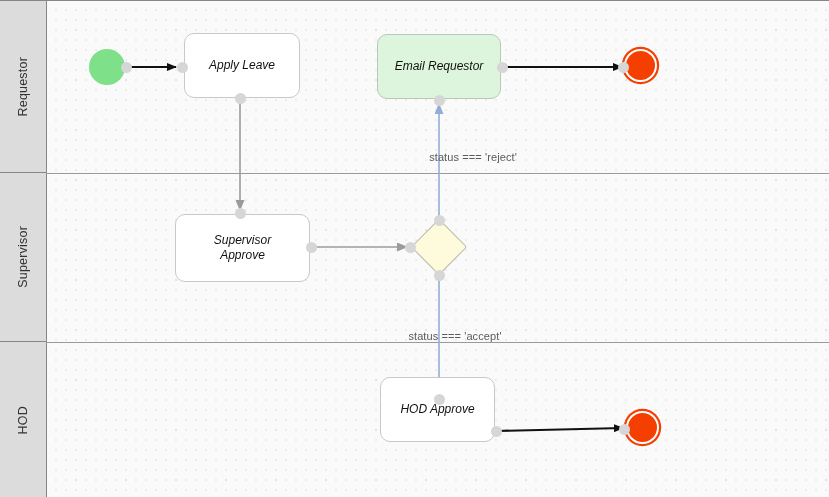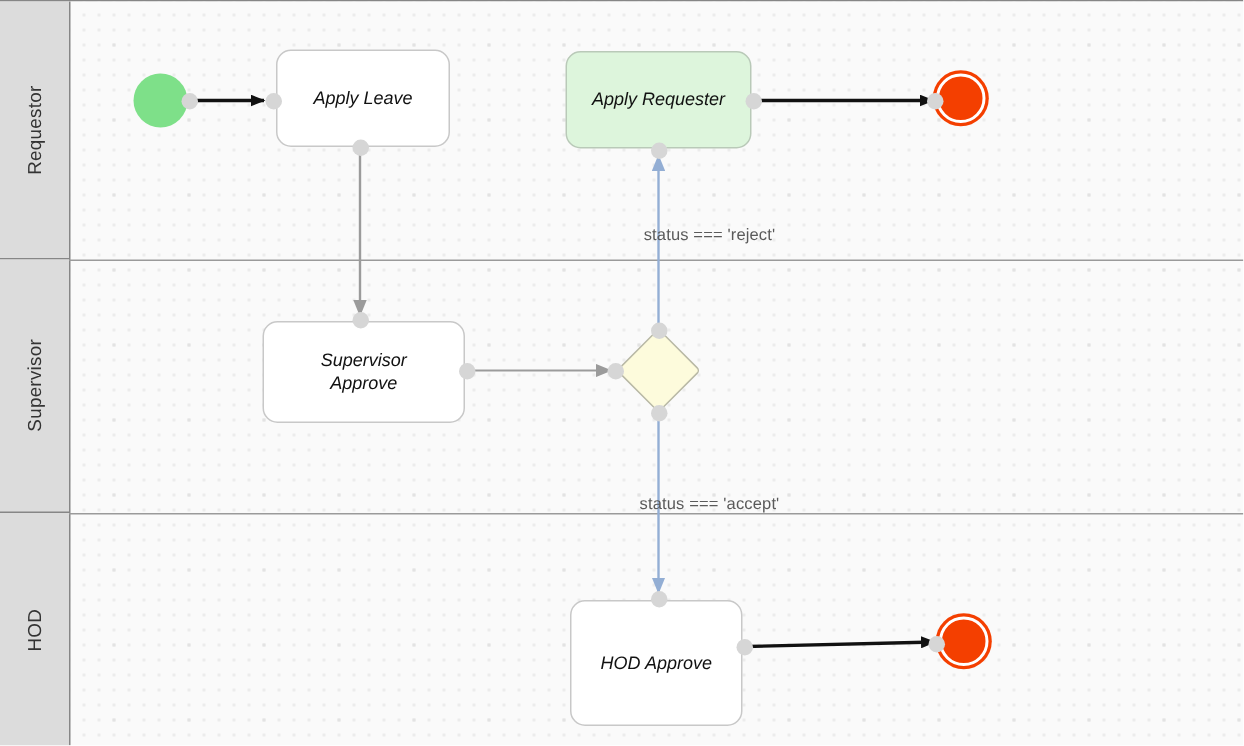--- a/index.html
+++ b/index.html
@@ -194,47 +194,47 @@
       <path d="M439,219 L439,103" stroke="#93aed4" stroke-width="1.6" fill="none" marker-end="url(#arrow-blue)"></path>
 
       <path d="M439,273 L439,394" stroke="#93aed4" stroke-width="1.6" fill="none" marker-end="url(#arrow-blue)"></path>
 
       <path d="M502,66 L622,66" stroke="#111111" stroke-width="2.2" fill="none" marker-end="url(#arrow-black)"></path>
 
       <path d="M497,430 L623,427" stroke="#111111" stroke-width="2.2" fill="none" marker-end="url(#arrow-black)"></path>
     </svg>
 
     <div class="edge-label" style="left:439px;top:156px;">status === 'reject'</div>
-    <div class="edge-label" style="left:439px;top:335px;">status === 'accept'</div>
+    <div class="edge-label" style="left:421px;top:335px;">status === 'accept'</div>
 
     <div class="node event event-start" style="left:89px;top:48px;width:36px;height:36px;"></div>
     <div class="port" style="left:126px;top:66px;"></div>
 
     <div class="node task" style="left:184px;top:32px;width:116px;height:65px;">Apply Leave</div>
     <div class="port" style="left:182px;top:66px;"></div>
     <div class="port" style="left:240px;top:97px;"></div>
 
-    <div class="node task green" style="left:377px;top:33px;width:124px;height:65px;">Apply Requester</div>
+    <div class="node task green" style="left:377px;top:33px;width:124px;height:65px;">Email Requestor</div>
     <div class="port" style="left:502px;top:66px;"></div>
     <div class="port" style="left:439px;top:99px;"></div>
 
     <div class="node event event-end" style="left:624px;top:48px;width:33px;height:33px;"></div>
     <div class="port" style="left:623px;top:66px;"></div>
 
     <div class="node task" style="left:175px;top:213px;width:135px;height:68px;white-space:pre-line;">Supervisor
 Approve</div>
     <div class="port" style="left:240px;top:212px;"></div>
     <div class="port" style="left:311px;top:246px;"></div>
 
     <div class="node gateway" style="left:419px;top:226px;width:40px;height:40px;"></div>
     <div class="port" style="left:439px;top:219px;"></div>
     <div class="port" style="left:439px;top:274px;"></div>
     <div class="port" style="left:410px;top:246px;"></div>
 
-    <div class="node task" style="left:380px;top:399px;width:115px;height:84px;">HOD Approve</div>
+    <div class="node task" style="left:380px;top:376px;width:115px;height:65px;">HOD Approve</div>
     <div class="port" style="left:439px;top:398px;"></div>
     <div class="port" style="left:496px;top:430px;"></div>
 
     <div class="node event event-end" style="left:626px;top:410px;width:33px;height:33px;"></div>
     <div class="port" style="left:624px;top:428px;"></div>
 
   </div>
 </div>
 
 </body></html>

